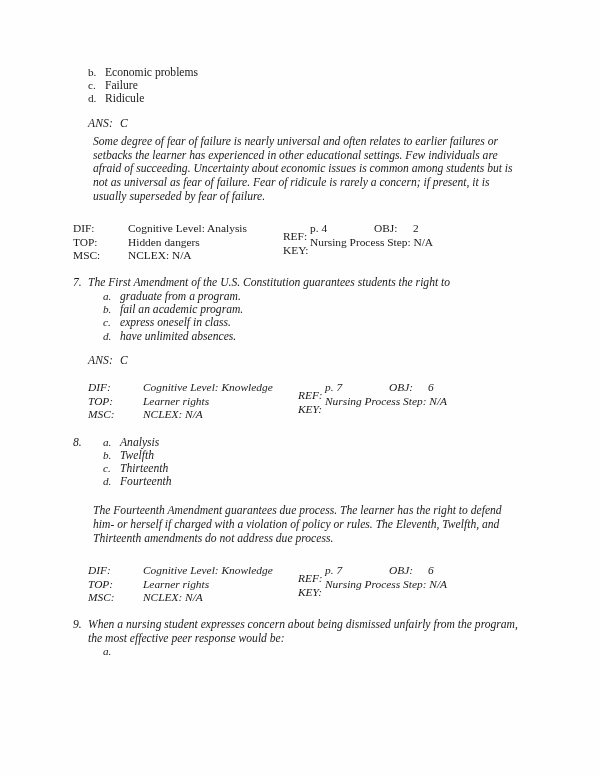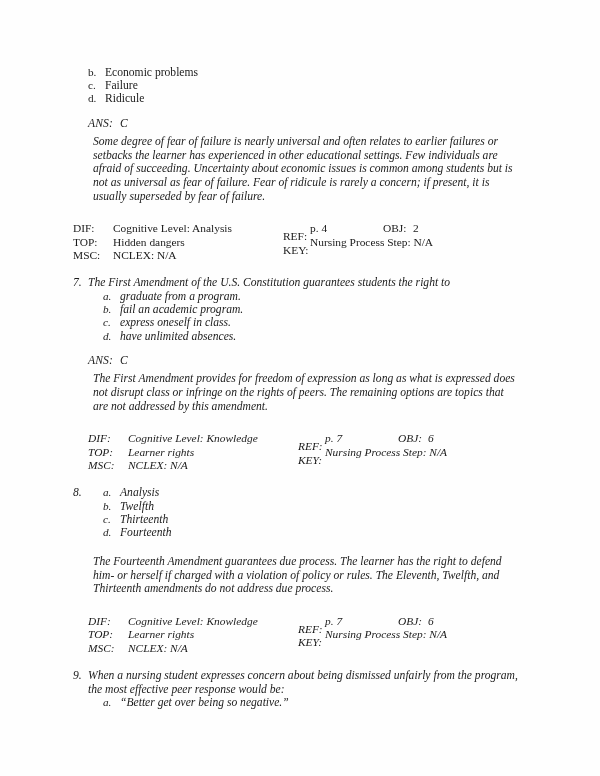--- a/index.html
+++ b/index.html
@@ -99,24 +99,24 @@
     position: relative;
     font-size: 11.4px;
     line-height: 13.4px;
   }
   .meta-row {
     position: relative;
     height: 13.4px;
     white-space: nowrap;
   }
   .m-lbl    { position: absolute; left: 0; }
-  .m-val    { position: absolute; left: 40px; }
+  .m-val    { position: absolute; left: 55px; }
   .m-lbl2   { position: absolute; left: 210px; margin-top: 8px; }
   .m-val2   { position: absolute; left: 237px; }
-  .m-lbl3   { position: absolute; left: 310px; text-align: right; }
+  .m-lbl3   { position: absolute; left: 301px; text-align: right; }
   .m-val3   { position: absolute; left: 340px; }
 </style>
 </head>
 <body>
 
 <div class="page">
   <div class="content">
 
     <ul class="options flush">
       <li class="opt">
@@ -180,21 +180,20 @@
         <li class="opt">
           <span class="oletter">d.</span><span class="otext">have unlimited absences.</span>
         </li>
       </ul>
 
       <div class="gap-md"></div>
 
       <p class="ans-line">
         <span class="lbl">ANS:</span><span class="val">C</span>
       </p>
-      <p class="para">The First Amendment provides for freedom of expression as long as what is expressed does not disrupt class or infringe on the rights of peers. The remaining options are topics that are not addressed by this amendment.</p>
 
       <div class="gap-lg"></div>
 
       <div class="meta">
         <div class="meta-row">
           <span class="m-lbl">DIF:</span>
           <span class="m-val">Cognitive Level: Knowledge</span>
           <span class="m-lbl2">REF:</span>
           <span class="m-val2">p. 7</span>
           <span class="m-lbl3">OBJ:</span>
@@ -260,19 +259,19 @@
       </div>
     </div>
 
     <div class="gap-lg"></div>
 
     <div class="qitem">
       <span class="qnum">9.</span>
       <p class="qtext">When a nursing student expresses concern about being dismissed unfairly from the program, the most effective peer response would be:</p>
       <ul class="options">
         <li class="opt">
-          <span class="oletter">a.</span><span class="otext">“Better get over being so negative.”</span>
+          <span class="oletter">a.</span>
         </li>
       </ul>
     </div>
 
   </div>
 </div>
 
 </body></html>

